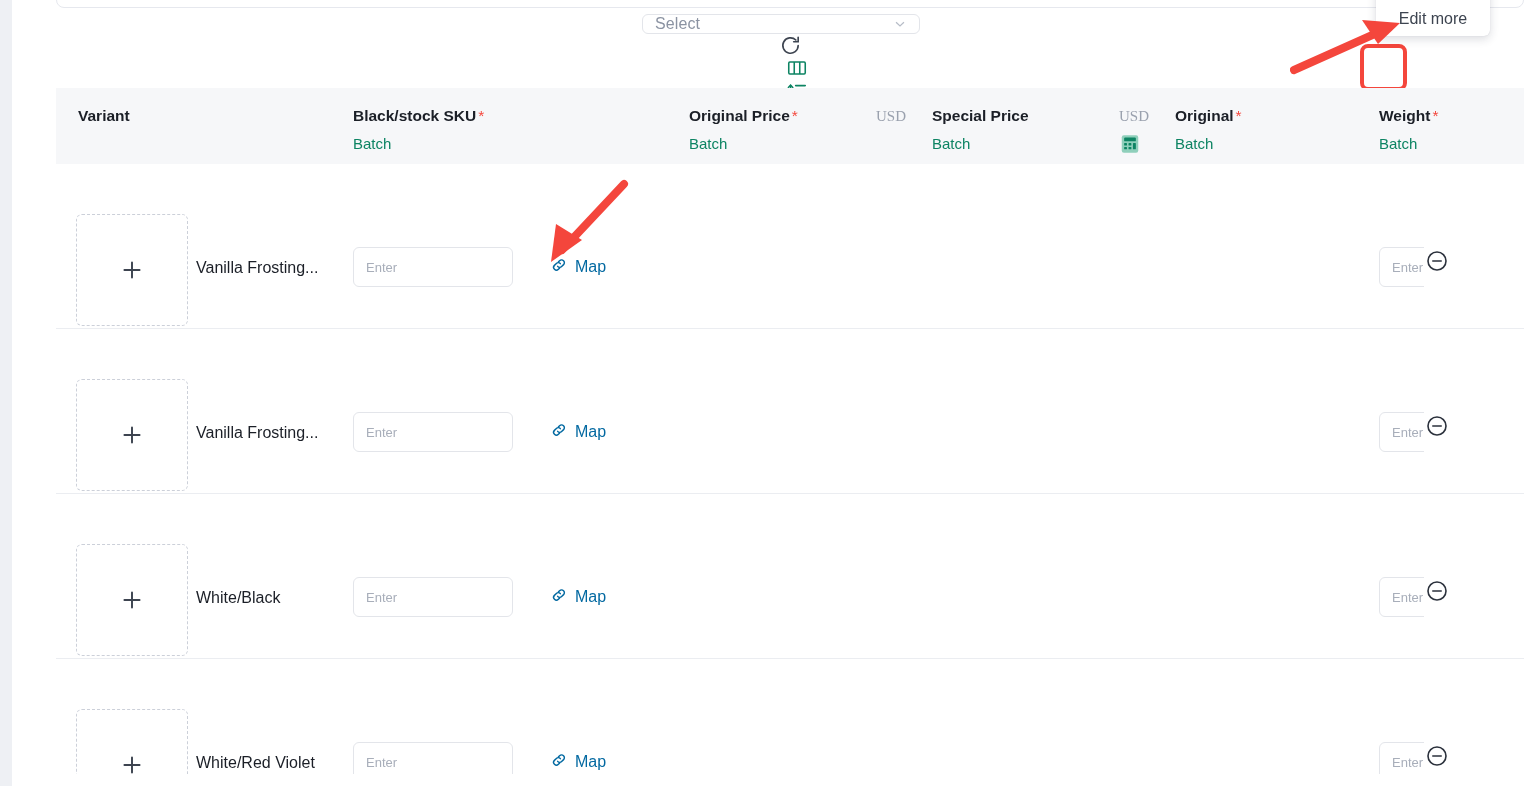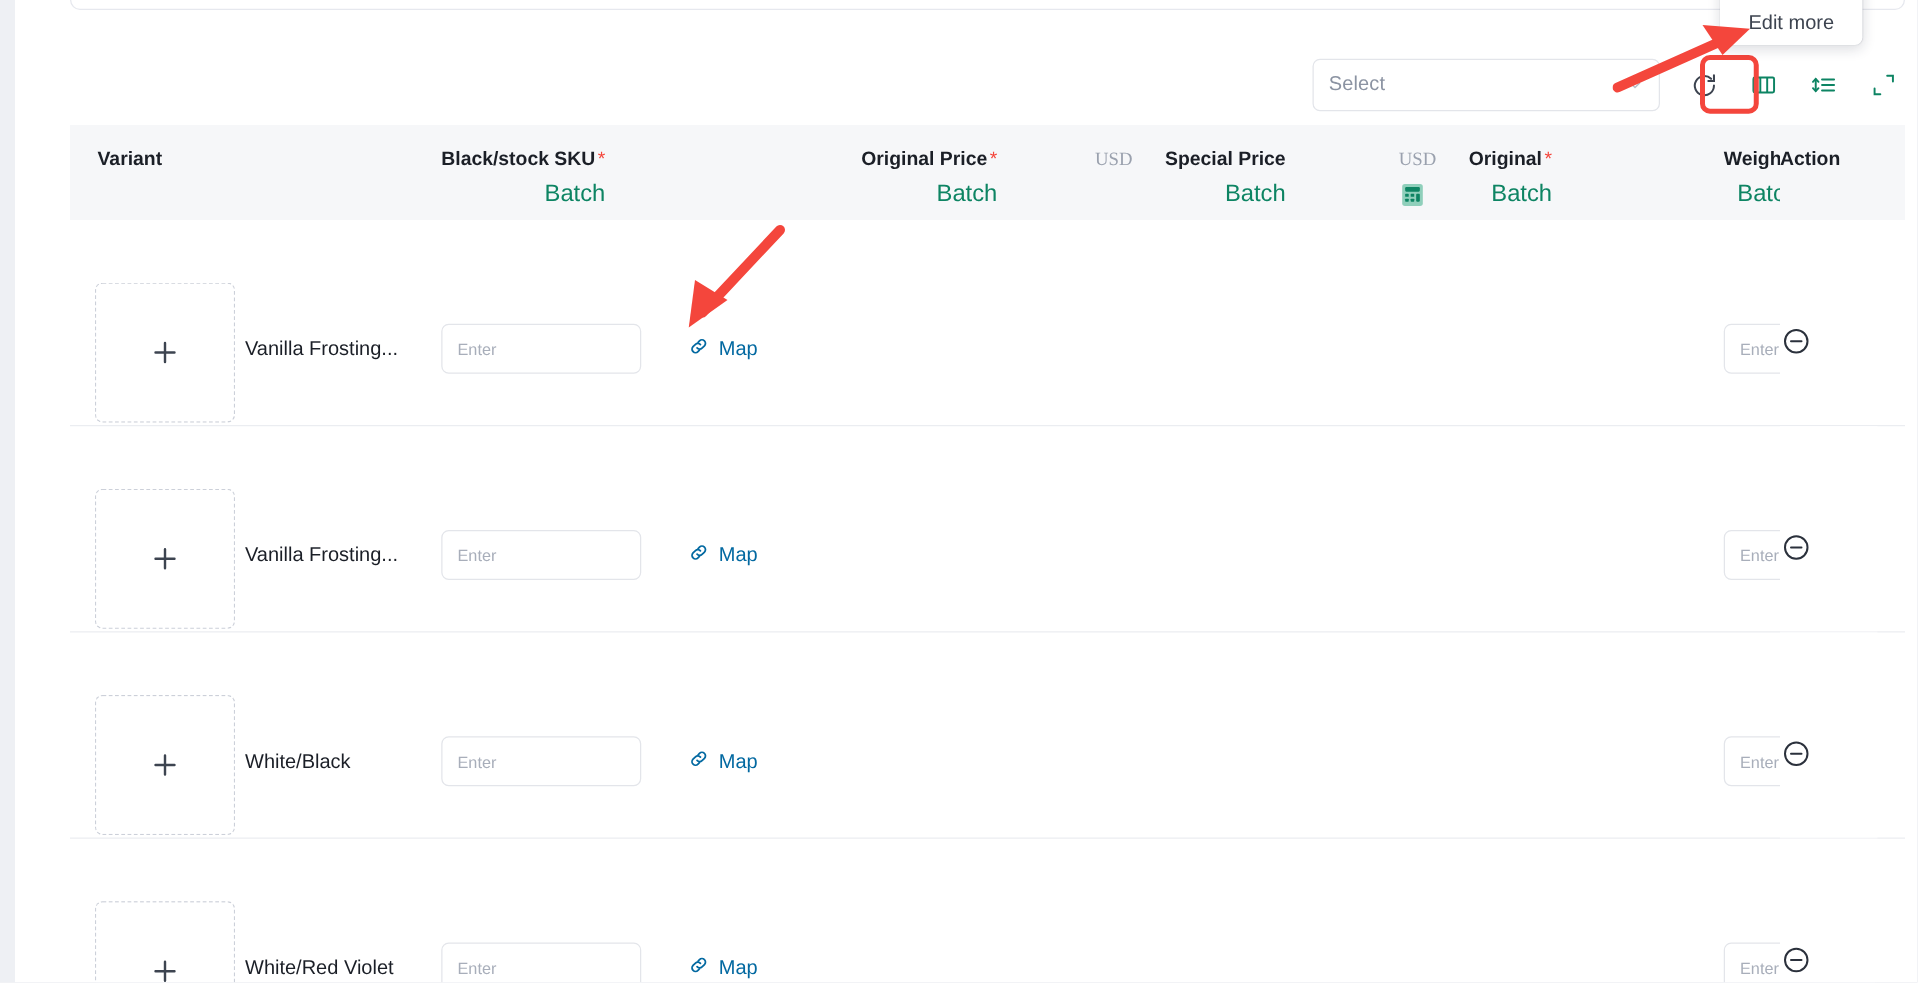--- a/index.html
+++ b/index.html
@@ -33,22 +33,23 @@
     background: #ffffff;
   }
 
   
   .toolbar {
     position: absolute;
     left: 44px; top: 40px;
     width: 1468px; height: 56px;
     display: flex;
     align-items: center;
-    justify-content: flex-end;
+    justify-content: center;
     gap: 0px;
+    flex-direction: column;
   }
   .select-box {
     width: 278px; height: 42px;
     border: 1px solid #e3e5ea;
     border-radius: 6px;
     background: #fff;
     display: flex;
     align-items: center;
     padding: 0 12px;
     margin-right: 18px;
@@ -100,21 +101,21 @@
   }
   .edit-more-label {
     font-size: 16px;
     color: #3d4450;
     white-space: nowrap;
   }
 
   
   .tbl-wrap {
     position: absolute;
-    left: 44px; top: 100px;
+    left: 44px; top: 88px;
     width: 1468px;
     height: 686px;
     overflow: hidden;
   }
   .thead {
     position: relative;
     height: 76px;
     background: #f6f7f9;
     display: flex;
     align-items: flex-start;
@@ -128,25 +129,24 @@
   .th-title {
     font-size: 15.5px;
     font-weight: bold;
     color: #1b1f27;
     white-space: nowrap;
     line-height: 20px;
   }
   .req { color: #f4463c; font-weight: normal; margin-left: 2px; }
   .th-batch {
     margin-top: 8px;
-    font-size: 19px;
+    font-size: 15px;
     color: #0d8463;
     cursor: pointer;
     line-height: 20px;
-    text-align: right;
   }
   .th-unit {
     font-size: 15px;
     color: #9aa1ae;
     font-weight: normal;
     font-family: Liberation Serif, serif;
   }
   .calc-icon {
     margin-top: 7px;
     display: inline-block;
@@ -345,23 +345,20 @@
           <div class="th-batch">Batch</div>
         </div>
 
         <div class="th" style="left:1323px">
           <div class="th-title">
             <span>Weight</span><span class="req">*</span>
           </div>
           <div class="th-batch">Batch</div>
         </div>
 
-        <div class="action-col">
-          <div class="action-head">Action</div>
-        </div>
       </div>
 
       <div class="tbody">
 
         <div class="row">
           <div class="cell thumb-add">
             <svg viewBox="0 0 24 24" width="26" height="26" fill="none" stroke="currentColor" stroke-width="1.8" stroke-linecap="round">
               <path d="M12 5 V19 M5 12 H19"></path>
             </svg>
           </div>

